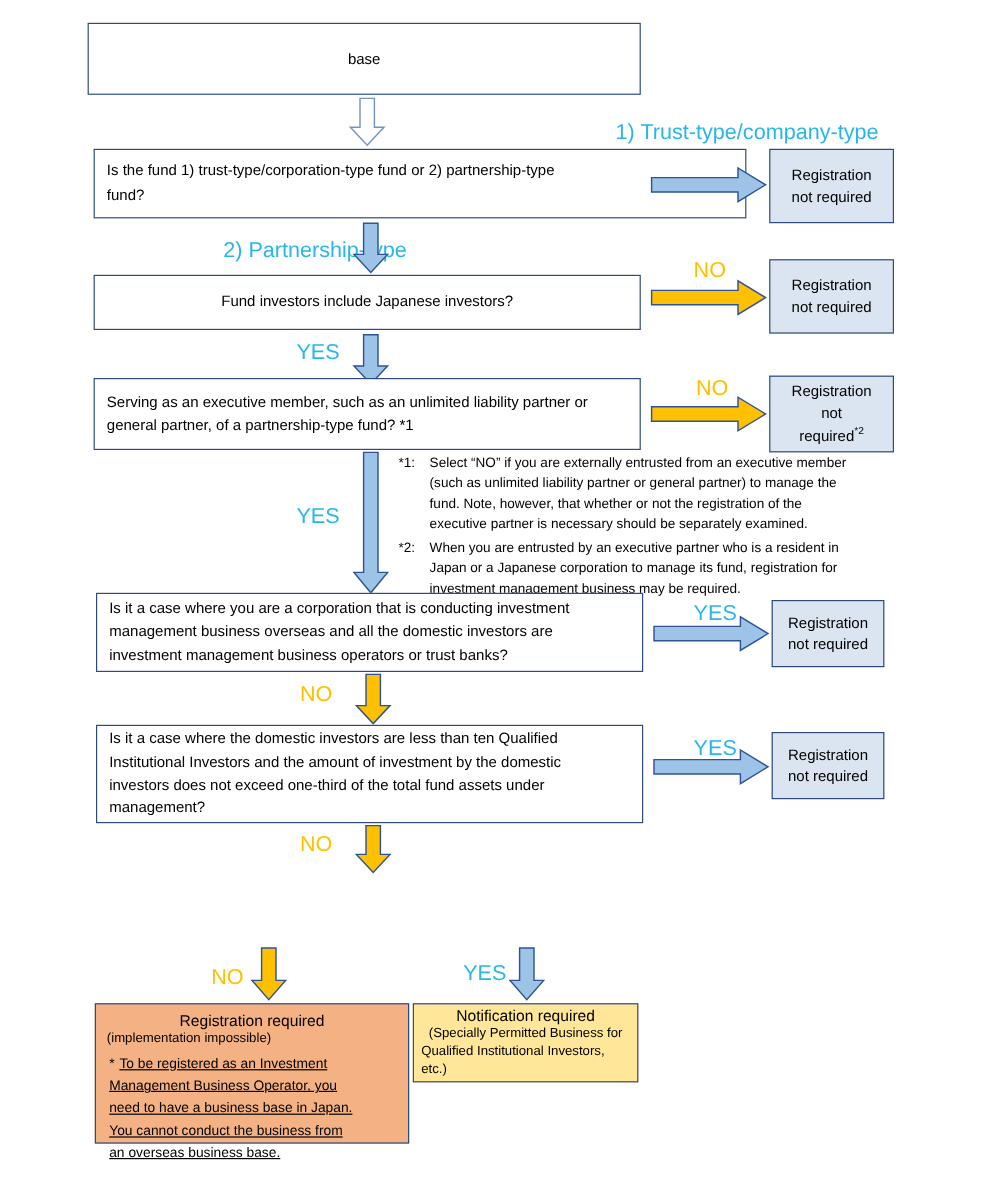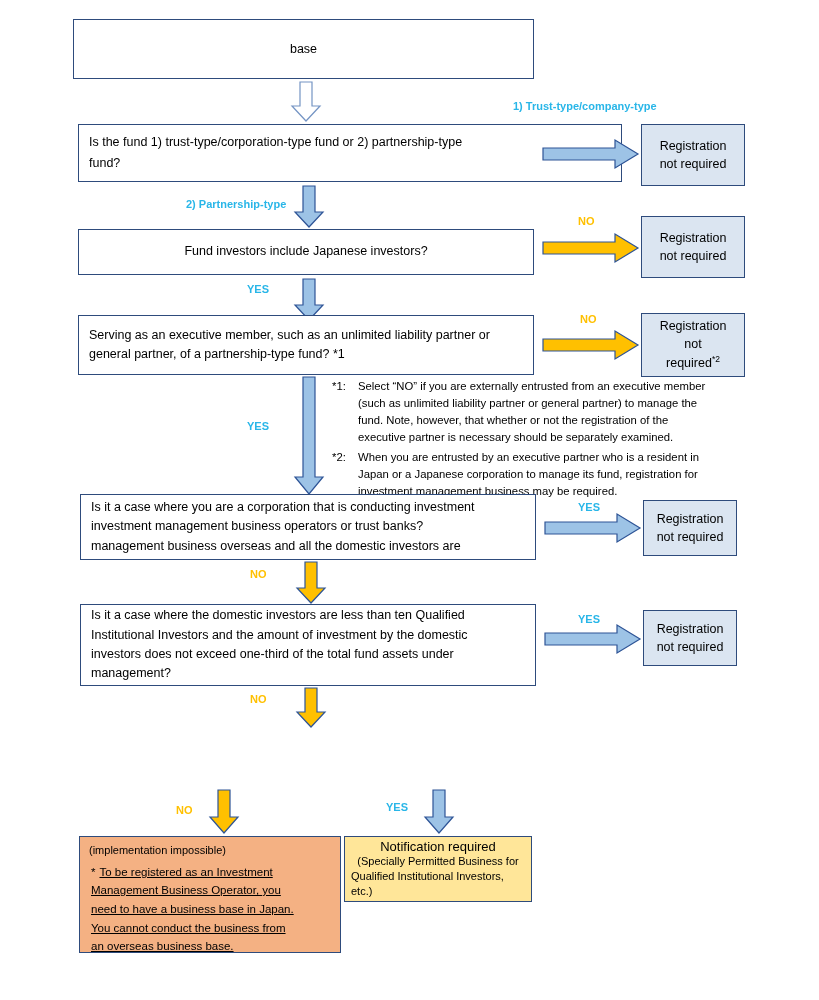--- a/index.html
+++ b/index.html
@@ -72,22 +72,22 @@
     font-size: 11.5px;
     line-height: 1.62;
     margin-top: 5px;
     padding-left: 2px;
   }
   .res-note .u { text-decoration: underline; }
   .res-note .star { margin-right: 4px; }
 
   
   .elabel {
-    font-size: 11px;
-    font-weight: bold;
+    font-size: 18px;
+    font-weight: normal;
     white-space: nowrap;
   }
   .elabel.cyan { color: #29b6e8; }
   .elabel.amber { color: #ffc000; }
 
   
   .footnotes { font-size: 11.3px; line-height: 1.52; color: #000; }
   .fn-row { display: flex; margin-bottom: 2px; }
   .fn-mark { width: 26px; flex: none; }
   .fn-text { flex: 1; }
@@ -207,22 +207,22 @@
       <div class="fn-text">
         <div>When you are entrusted by an executive partner who is a resident in</div>
         <div>Japan or a Japanese corporation to manage its fund, registration for</div>
         <div>investment management business may be required.</div>
       </div>
     </div>
   </div>
 
   <div class="abs qbox" style="left:80px; top:494px; width:456px; height:66px;">
     <div>Is it a case where you are a corporation that is conducting investment</div>
+    <div>management business overseas and all the domestic investors are</div>
     <div>investment management business operators or trust banks?</div>
-    <div>management business overseas and all the domestic investors are</div>
   </div>
 
   <div class="abs elabel cyan" style="left:578px; top:501px;">YES</div>
 
   <div class="abs" style="left:545px; top:513px; width:96px; height:30px;">
     <svg width="96" height="30" viewBox="0 0 96 30">
       <polygon points="0,9 72,9 72,1 95,15 72,29 72,21 0,21" fill="#9dc3e6" stroke="#2e5496" stroke-width="1.2"></polygon>
     </svg>
   </div>
 
@@ -278,20 +278,21 @@
 
   <div class="abs elabel cyan" style="left:386px; top:801px;">YES</div>
 
   <div class="abs" style="left:424px; top:790px; width:30px; height:44px;">
     <svg width="30" height="44" viewBox="0 0 30 44">
       <polygon points="9,0 21,0 21,27 29,27 15,43 1,27 9,27" fill="#9dc3e6" stroke="#2e5496" stroke-width="1.2"></polygon>
     </svg>
   </div>
 
   <div class="abs resbox-orange" style="left:79px; top:836px; width:262px; height:117px; padding:6px 9px 8px 9px;">
+    <div class="res-title">Registration required</div>
     <div class="res-sub">(implementation impossible)</div>
     <div class="res-note">
       <div>
         <span class="star">*</span><span class="u">To be registered as an Investment</span>
       </div>
       <div>
         <span class="u">Management Business Operator, you</span>
       </div>
       <div>
         <span class="u">need to have a business base in Japan.</span>

